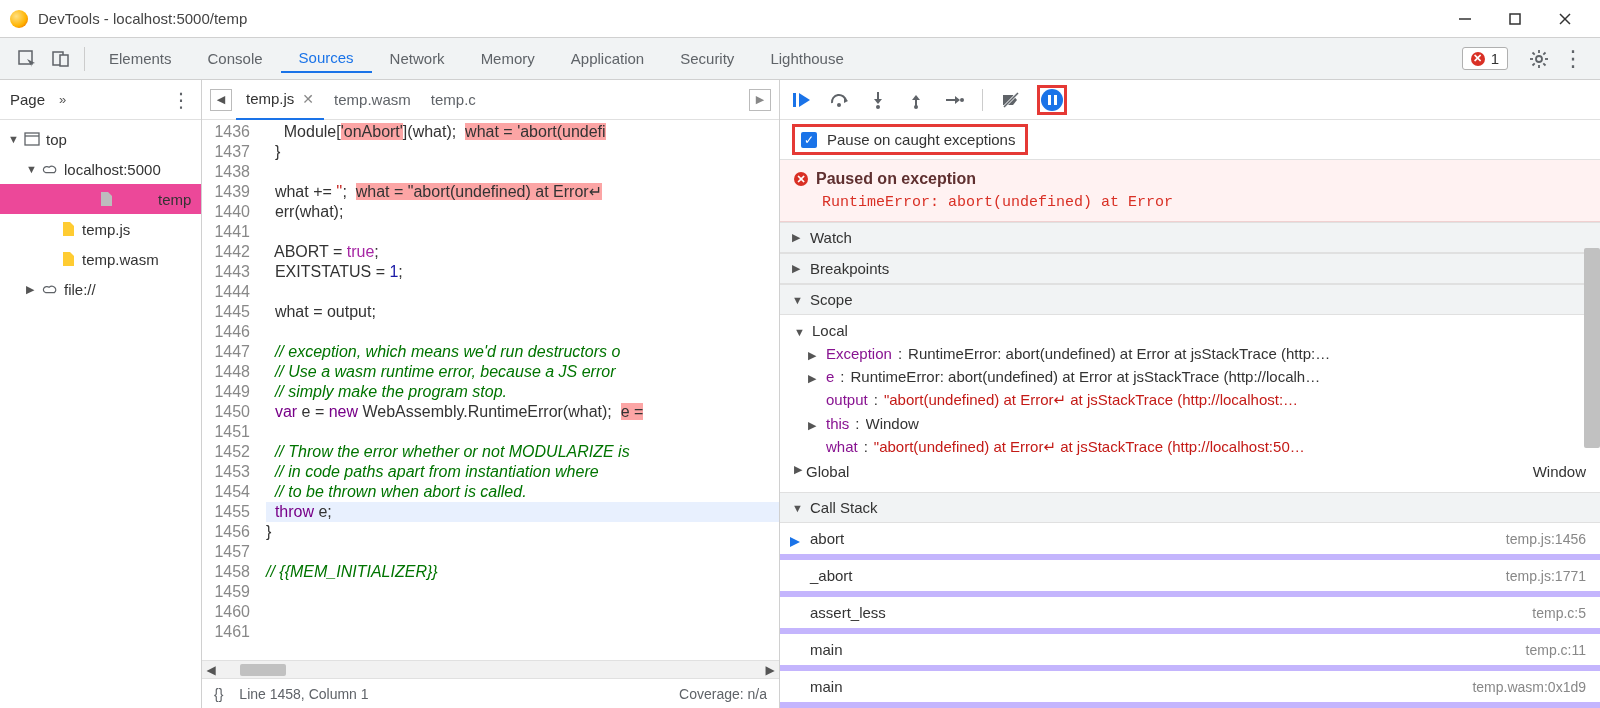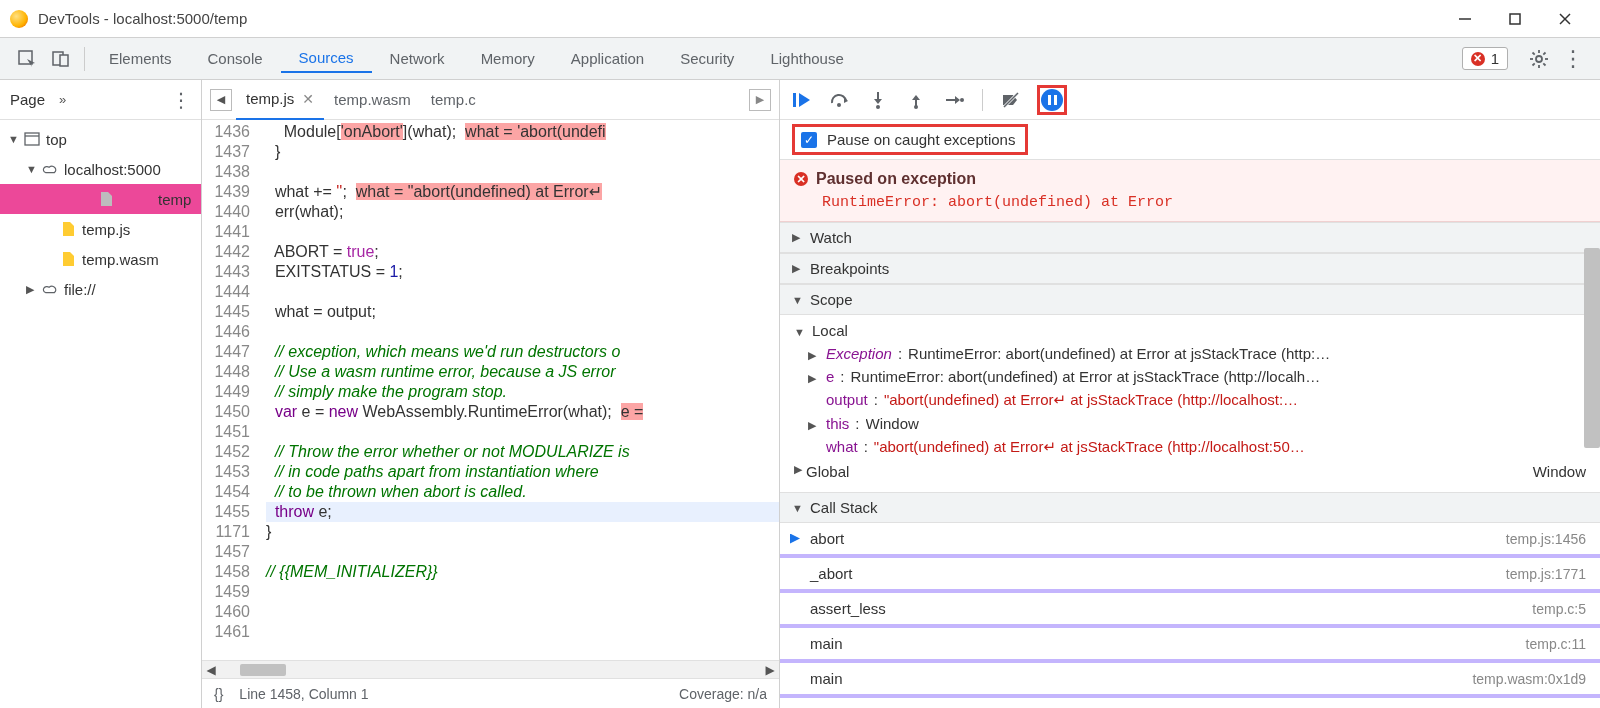--- a/index.html
+++ b/index.html
@@ -73,28 +73,28 @@
 .checkrow { height:40px; display:flex; align-items:center; padding:0 12px; gap:10px; border-bottom:1px solid #e0e0e0; }
 .checkrow-wrap { border:3px solid #e53935; display:flex; align-items:center; gap:10px; padding:4px 10px 4px 6px; }
 .cbox { width:16px; height:16px; background:#1a73e8; border-radius:2px; display:flex; align-items:center; justify-content:center; color:#fff; font-size:12px; }
 .exc-banner { background:#fff2f2; border-bottom:1px solid #f0d0d0; padding:10px 14px; }
 .exc-banner .hd { display:flex; align-items:center; gap:8px; color:#5f3030; font-weight:bold; font-size:16px; }
 .exc-banner .msg { color:#d93025; padding-left:28px; margin-top:6px; }
 .section-hd { background:#f1f3f4; border-top:1px solid #e0e0e0; border-bottom:1px solid #e0e0e0; padding:6px 12px; display:flex; align-items:center; gap:6px; color:#333; font-size:15px; }
 .tw { font-size:11px; color:#555; width:12px; display:inline-block; }
 .scope-body { padding:4px 0 8px 0; }
 .scope-row { display:flex; padding:3px 14px 3px 14px; align-items:baseline; gap:6px; min-height:22px; }
-.prop { color:#881391; font-style:italic; }
+.prop { color:#881391; }
 .propn { color:#881391; }
 .strv { color:#c41a16; }
 .objv { color:#333; }
 .global { display:flex; padding:4px 14px; }
 .global .g2 { margin-left:auto; color:#333; }
 .stack-body { }
-.stack-row { display:flex; align-items:center; padding:7px 14px 7px 30px; border-bottom:4px solid #c4b5fd; }
+.stack-row { display:flex; align-items:flex-end; padding:7px 14px 7px 30px; border-bottom:6px solid #c4b5fd; }
 .stack-row .fn { flex:1; color:#333; }
 .stack-row .loc { color:#888; font-size:14px; }
 .stack-row.cur::before { content:""; position:absolute; left:10px; width:10px; height:10px; background:#1a73e8; clip-path:polygon(0 0,100% 50%,0 100%); }
 .stack-row { position:relative; }
 .vscroll { position:absolute; right:0; top:168px; width:16px; height:200px; background:#c1c1c1; border-radius:2px; }
 </style>
 </head>
 <body>
 
 <div class="titlebar">
@@ -264,21 +264,21 @@
           <div>1446</div>
           <div>1447</div>
           <div>1448</div>
           <div>1449</div>
           <div>1450</div>
           <div>1451</div>
           <div>1452</div>
           <div>1453</div>
           <div>1454</div>
           <div>1455</div>
-          <div>1171</div>
+          <div>1456</div>
           <div>1457</div>
           <div>1458</div>
           <div>1459</div>
           <div>1460</div>
           <div>1461</div>
         </div>
       <div class="lines" id="lines-host">
           <div>    Module[<span class="hl-box">'onAbort'</span>](what);  <span class="hl-box">what = 'abort(undefi</span></div>
           <div>  }</div>
           <div></div>

